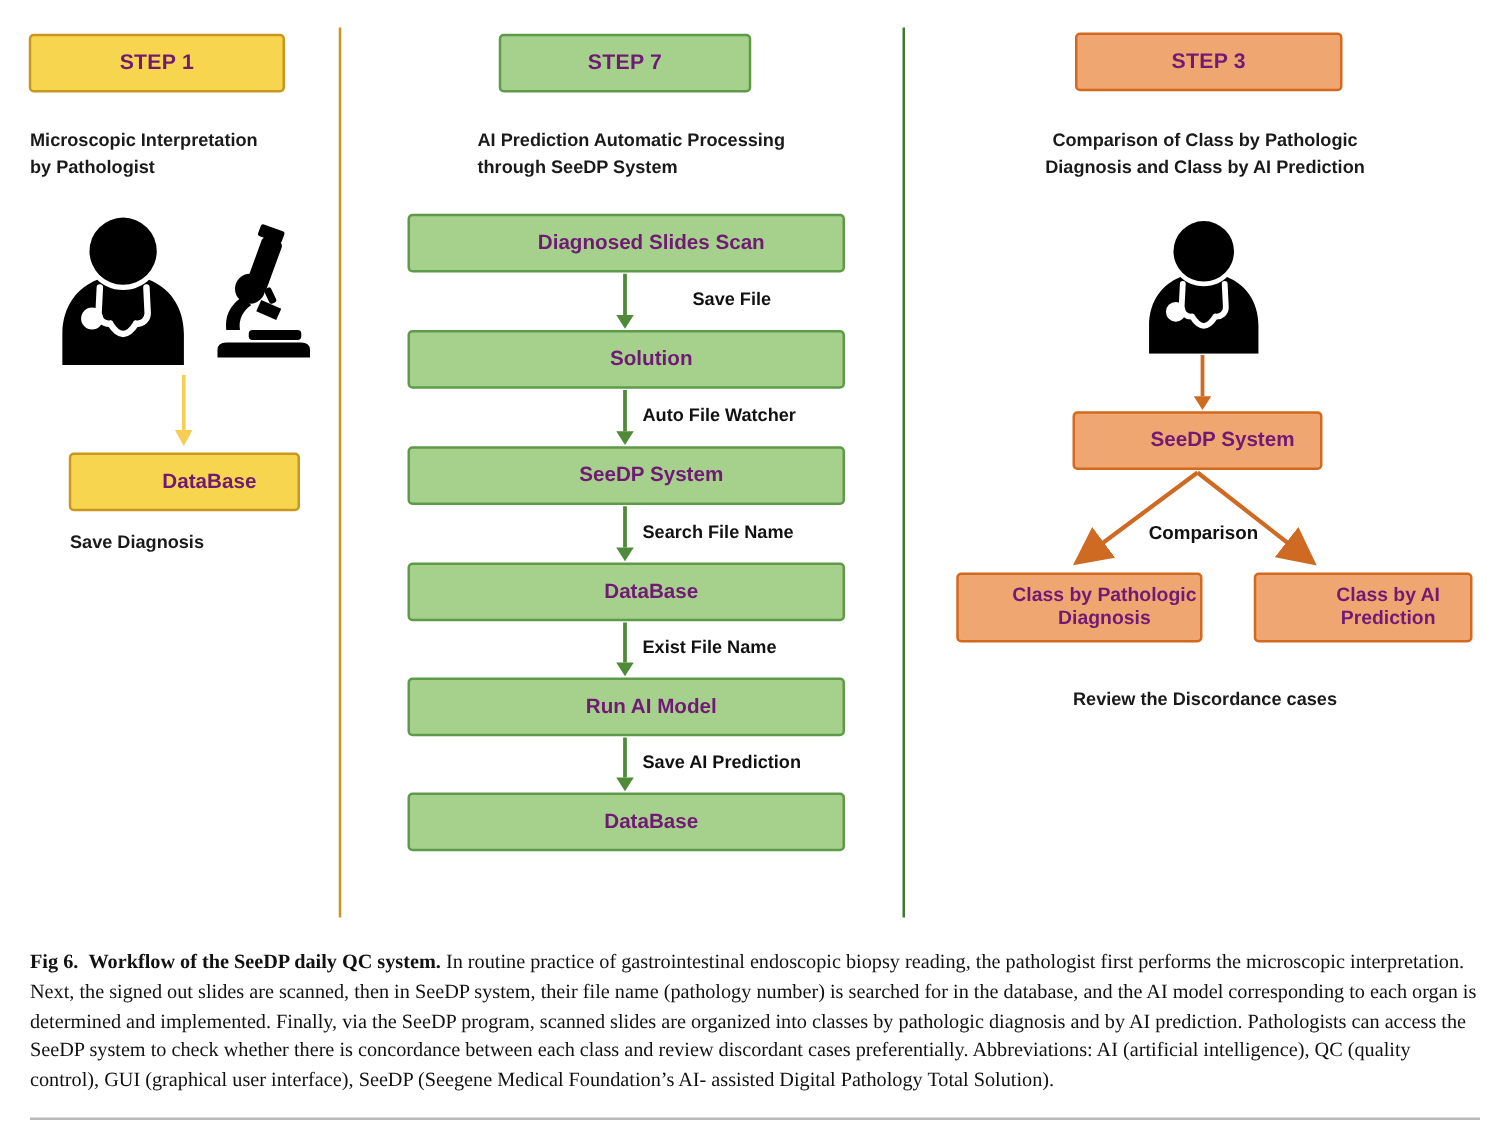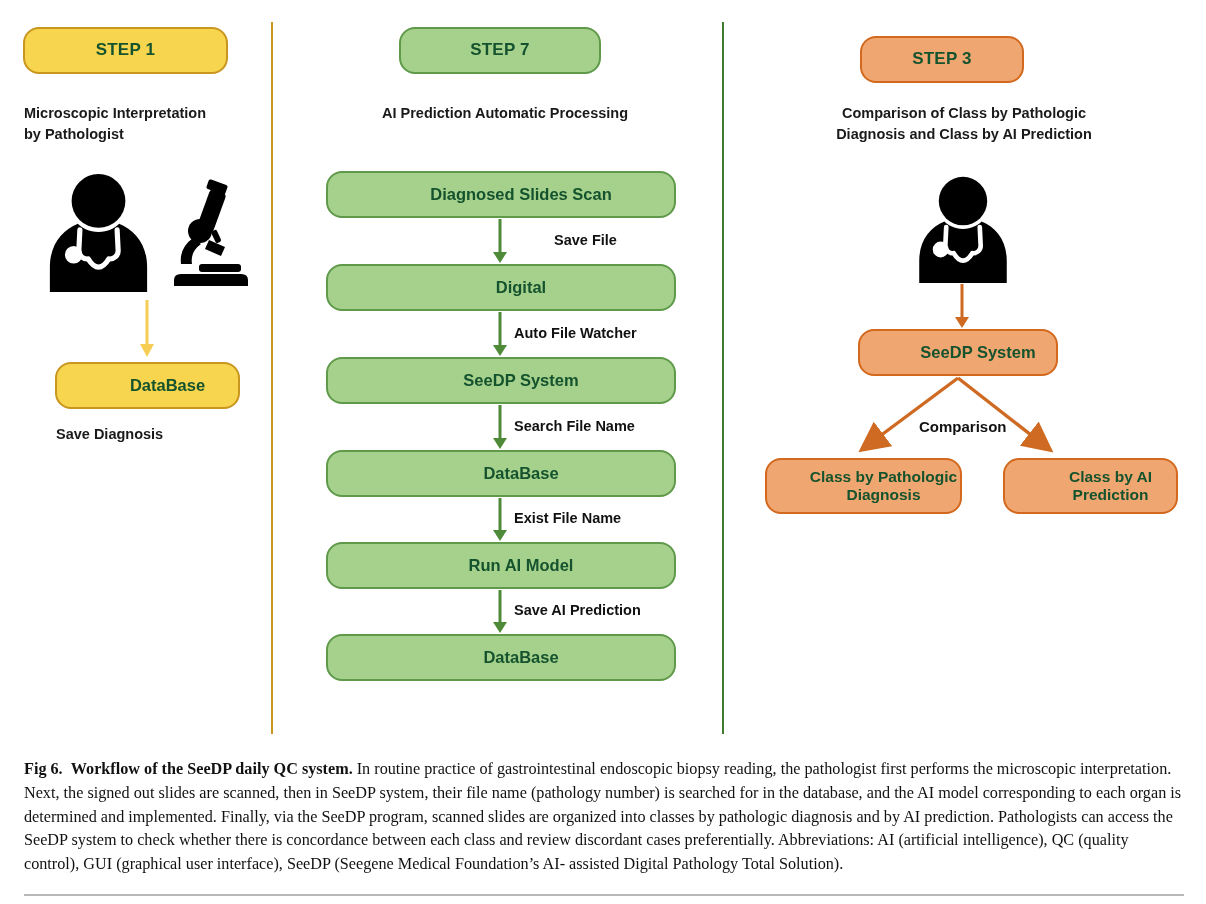--- a/index.html
+++ b/index.html
@@ -19,23 +19,23 @@
   .divider.gold  { left: 271px; top: 22px; height: 712px; background: #c9961f; }
   .divider.green { left: 722px; top: 22px; height: 712px; background: #3f7a2e; }
 
   
   .fbox {
     position: absolute;
     display: flex;
     align-items: center;
     justify-content: center;
     text-align: center;
-    border-radius: 16px;
+    border-radius: 4px;
     font-weight: bold;
-    color: #14532d;
+    color: #701a75;
     line-height: 1.18;
   }
   .fbox.yellow { background: #f7d54e; border: 2px solid #c9961f; }
   .fbox.green  { background: #a6d18c; border: 2px solid #5f9a4a; }
   .fbox.orange { background: #f0a670; border: 2px solid #d2691e; }
 
   
   .step-chip { height: 47px; font-size: 17px; letter-spacing: .2px; }
 
   
@@ -153,27 +153,28 @@
     </div>
 
     <div class="col-title" style="left:56px; top:424px; width:200px; text-align:left;">Save Diagnosis</div>
 
     <div class="fbox green step-chip" style="left:399px; top:27px; width:202px;">
       <span>STEP 7</span>
     </div>
 
     <div class="col-title" style="left:338px; top:103px; width:350px;margin-left:44px;">
       <div>AI Prediction Automatic Processing</div>
+      <div>through SeeDP System</div>
     </div>
 
     <div class="fbox green node" style="left:326px; top:171px; width:350px;">
       <span>Diagnosed Slides Scan</span>
     </div>
     <div class="fbox green node" style="left:326px; top:264px; width:350px;">
-      <span>Digital</span>
+      <span>Solution</span>
     </div>
     <div class="fbox green node" style="left:326px; top:357px; width:350px;">
       <span>SeeDP System</span>
     </div>
     <div class="fbox green node" style="left:326px; top:450px; width:350px;">
       <span>DataBase</span>
     </div>
     <div class="fbox green node" style="left:326px; top:542px; width:350px;">
       <span>Run AI Model</span>
     </div>
@@ -204,21 +205,21 @@
         <div class="head"></div>
     </div>
     <div class="edge-label" style="left:514px; top:510px;">Exist File Name</div>
 
     <div class="arrow-v green" style="left:490px; top:590px; width:20px; height:43px;">
       <div class="shaft" style="height:32px;"></div>
         <div class="head"></div>
     </div>
     <div class="edge-label" style="left:514px; top:602px;">Save AI Prediction</div>
 
-    <div class="fbox orange step-chip" style="left:860px; top:36px; width:164px;">
+    <div class="fbox orange step-chip" style="left:860px; top:26px; width:214px;">
       <span>STEP 3</span>
     </div>
 
     <div class="col-title" style="left:769px; top:103px; width:390px; text-align:center;">
       <div>Comparison of Class by Pathologic</div>
       <div>Diagnosis and Class by AI Prediction</div>
     </div>
 
     <div class="icon-wrap" style="left:915px; top:175px; width:96px; height:108px;">
       <svg viewBox="0 0 100 116" width="96" height="108">
@@ -260,20 +261,21 @@
       </div>
     </div>
 
     <div class="fbox orange node two-line" style="left:1003px; top:458px; width:175px; height:56px;">
       <div>
         <div>Class by AI</div>
         <div>Prediction</div>
       </div>
     </div>
 
+    <div class="col-title" style="left:769px; top:550px; width:390px; text-align:center;">Review the Discordance cases</div>
 
   </div>
 
   <div class="caption">
     <b>Fig 6.</b>
     <b>&nbsp;</b><b>Workflow of the SeeDP daily QC system.</b>
     <span>In routine practice of gastrointestinal endoscopic biopsy reading, the pathologist first performs the microscopic interpretation. Next, the signed out slides are scanned, then in SeeDP system, their file name (pathology number) is searched for in the database, and the AI model corresponding to each organ is determined and implemented. Finally, via the SeeDP program, scanned slides are organized into classes by pathologic diagnosis and by AI prediction. Pathologists can access the SeeDP system to check whether there is concordance between each class and review discordant cases preferentially. Abbreviations: AI (artificial intelligence), QC (quality control), GUI (graphical user interface), SeeDP (Seegene Medical Foundation’s AI- assisted Digital Pathology Total Solution).</span>
   </div>
 
   <div class="rule"></div>

